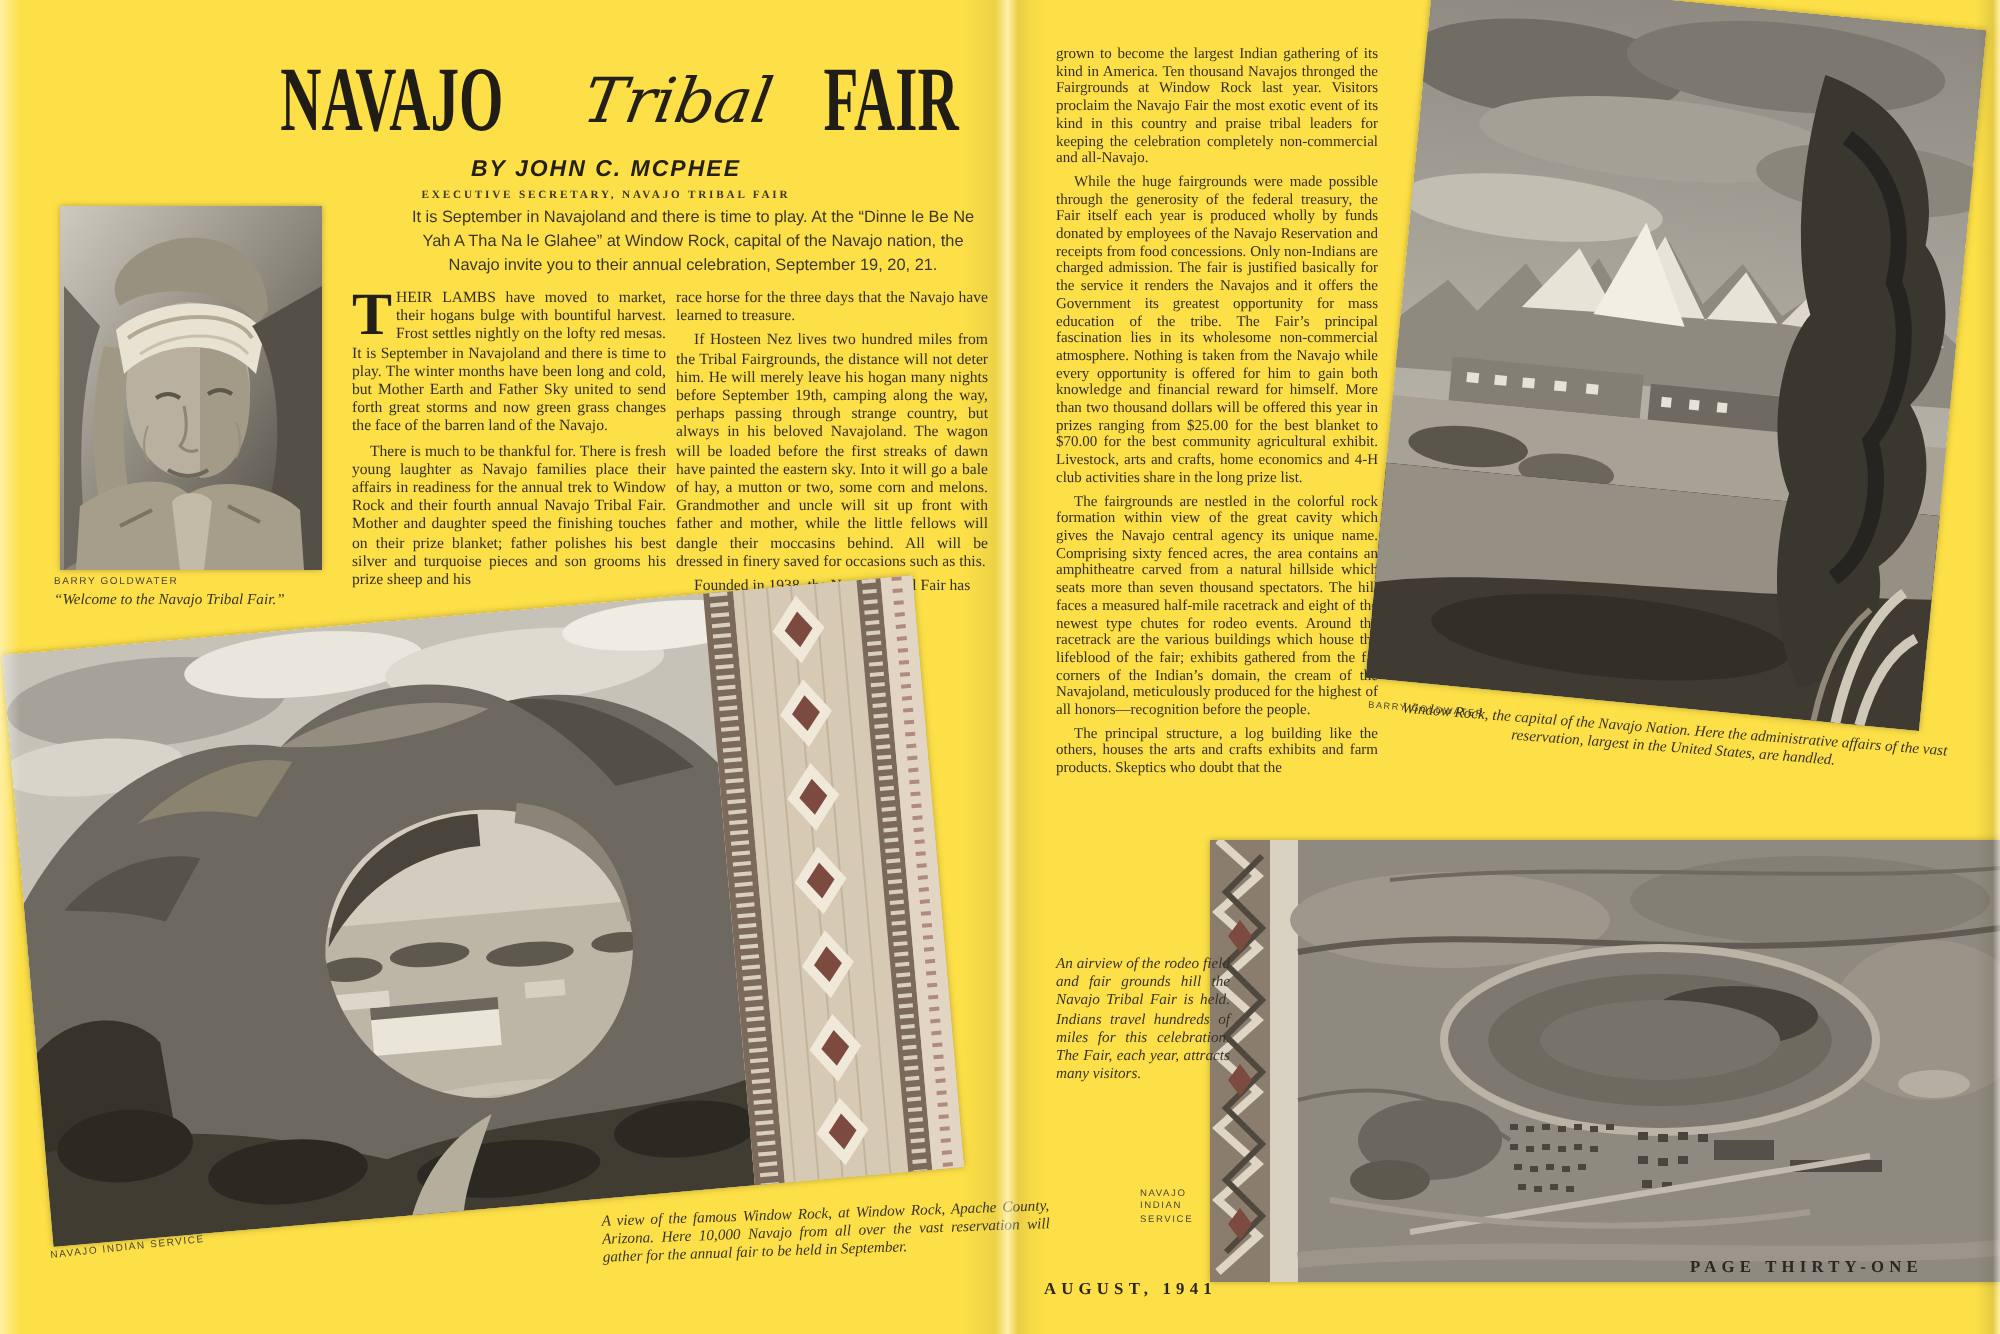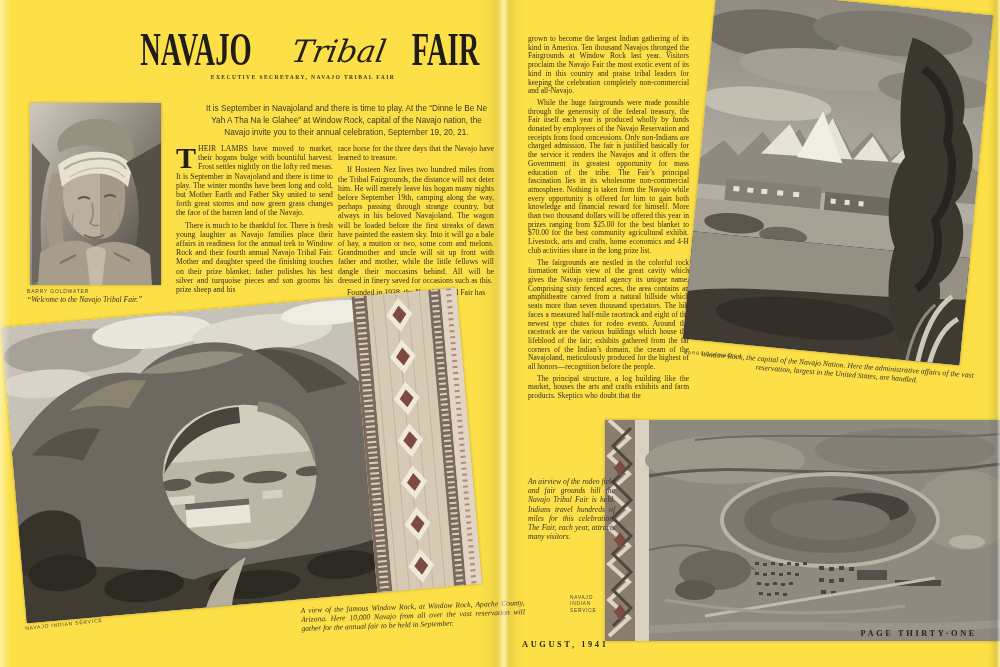--- a/index.html
+++ b/index.html
@@ -47,20 +47,21 @@
 <body>
 
 <div class="spread">
 
   <div class="masthead">
     <div class="title-row">
       <span class="title-caps">NAVAJO</span>
       <span class="title-script">Tribal</span>
       <span class="title-caps">FAIR</span>
     </div>
+    <div class="byline">BY JOHN C. MCPHEE</div>
     <div class="byrole">EXECUTIVE SECRETARY, NAVAJO TRIBAL FAIR</div>
   </div>
 
   <div class="intro">It is September in Navajoland and there is time to play.  At the “Dinne le Be Ne Yah A Tha Na le Glahee” at Window Rock, capital of the Navajo nation, the Navajo invite you to their annual celebration, September 19, 20, 21.</div>
 
   <div class="photo pasted" style="left:30px;top:103px;">
     <svg width="131" height="182" viewBox="0 0 131 182">
       <defs>
         <linearGradient id="pg1" x1="0" y1="0" x2="1" y2="1">
           <stop offset="0" stop-color="#cfcabf"></stop>
@@ -189,25 +190,25 @@
     </svg>
   </div>
 
   <div class="credit" style="left:25px;top:621px;transform:rotate(-6deg);">NAVAJO INDIAN SERVICE</div>
   <div class="cap just" style="left:301px;top:602px;width:224px;transform:rotate(-2deg);">A view of the famous Window Rock, at Window Rock, Apache County, Arizona.  Here 10,000 Navajo from all over the vast reservation will gather for the annual fair to be held in September.</div>
 
   <div class="gutter"></div>
   <div class="edge-l"></div>
   <div class="edge-r"></div>
 
-  <div class="bodycol col3" style="left:528px;top:35px;width:161px;">
+  <div class="bodycol col3" style="left:528px;top:23px;width:161px;">
     <p class="nofirst">grown to become the largest Indian gathering of its kind in America. Ten thousand Navajos thronged the Fairgrounds at Window Rock last year. Visitors proclaim the Navajo Fair the most exotic event of its kind in this country and praise tribal leaders for keeping the celebration completely non-commercial and all-Navajo.</p>
     <p>While the huge fairgrounds were made possible through the generosity of the federal treasury, the Fair itself each year is produced wholly by funds donated by employees of the Navajo Reservation and receipts from food concessions. Only non-Indians are charged admission. The fair is justified basically for the service it renders the Navajos and it offers the Government its greatest opportunity for mass education of the tribe. The Fair’s principal fascination lies in its wholesome non-commercial atmosphere. Nothing is taken from the Navajo while every opportunity is offered for him to gain both knowledge and financial reward for himself. More than two thousand dollars will be offered this year in prizes ranging from $25.00 for the best blanket to $70.00 for the best community agricultural exhibit. Livestock, arts and crafts, home economics and 4-H club activities share in the long prize list.</p>
     <p>The fairgrounds are nestled in the colorful rock formation within view of the great cavity which gives the Navajo central agency its unique name. Comprising sixty fenced acres, the area contains an amphitheatre carved from a natural hillside which seats more than seven thousand spectators. The hill faces a measured half-mile racetrack and eight of the newest type chutes for rodeo events. Around the racetrack are the various buildings which house the lifeblood of the fair; exhibits gathered from the far corners of the Indian’s domain, the cream of the Navajoland, meticulously produced for the highest of all honors—recognition before the people.</p>
-    <p>The principal structure, a log building like the market, houses the arts and crafts exhibits and farm products. Skeptics who doubt that the</p>
+    <p>The principal structure, a log building like the others, houses the arts and crafts exhibits and farm products. Skeptics who doubt that the</p>
   </div>
 
   <div class="photo pasted" style="left:699px;top:1px;transform:rotate(5.5deg);">
     <svg width="278" height="352" viewBox="0 0 278 352">
       <defs>
         <linearGradient id="cg1" x1="0" y1="0" x2="0" y2="1">
           <stop offset="0" stop-color="#8e8a81"></stop>
             <stop offset=".55" stop-color="#b3aea4"></stop>
             <stop offset="1" stop-color="#c4bfb4"></stop>
         </linearGradient>
@@ -334,15 +335,15 @@
     </svg>
   </div>
 
   <div class="credit" style="left:570px;top:595px;line-height:6.4px;font-size:4.8px;">
     <span>NAVAJO</span><br>
     <span>INDIAN</span><br>
     <span>SERVICE</span>
   </div>
 
   <div class="footer" style="left:522px;top:640px;">AUGUST, 1941</div>
-  <div class="footer" style="left:845px;top:629px;width:132px;text-align:right;">PAGE THIRTY-ONE</div>
+  <div class="footer" style="left:845px;top:629px;width:132px;">PAGE THIRTY-ONE</div>
 
 </div>
 
 </body></html>

